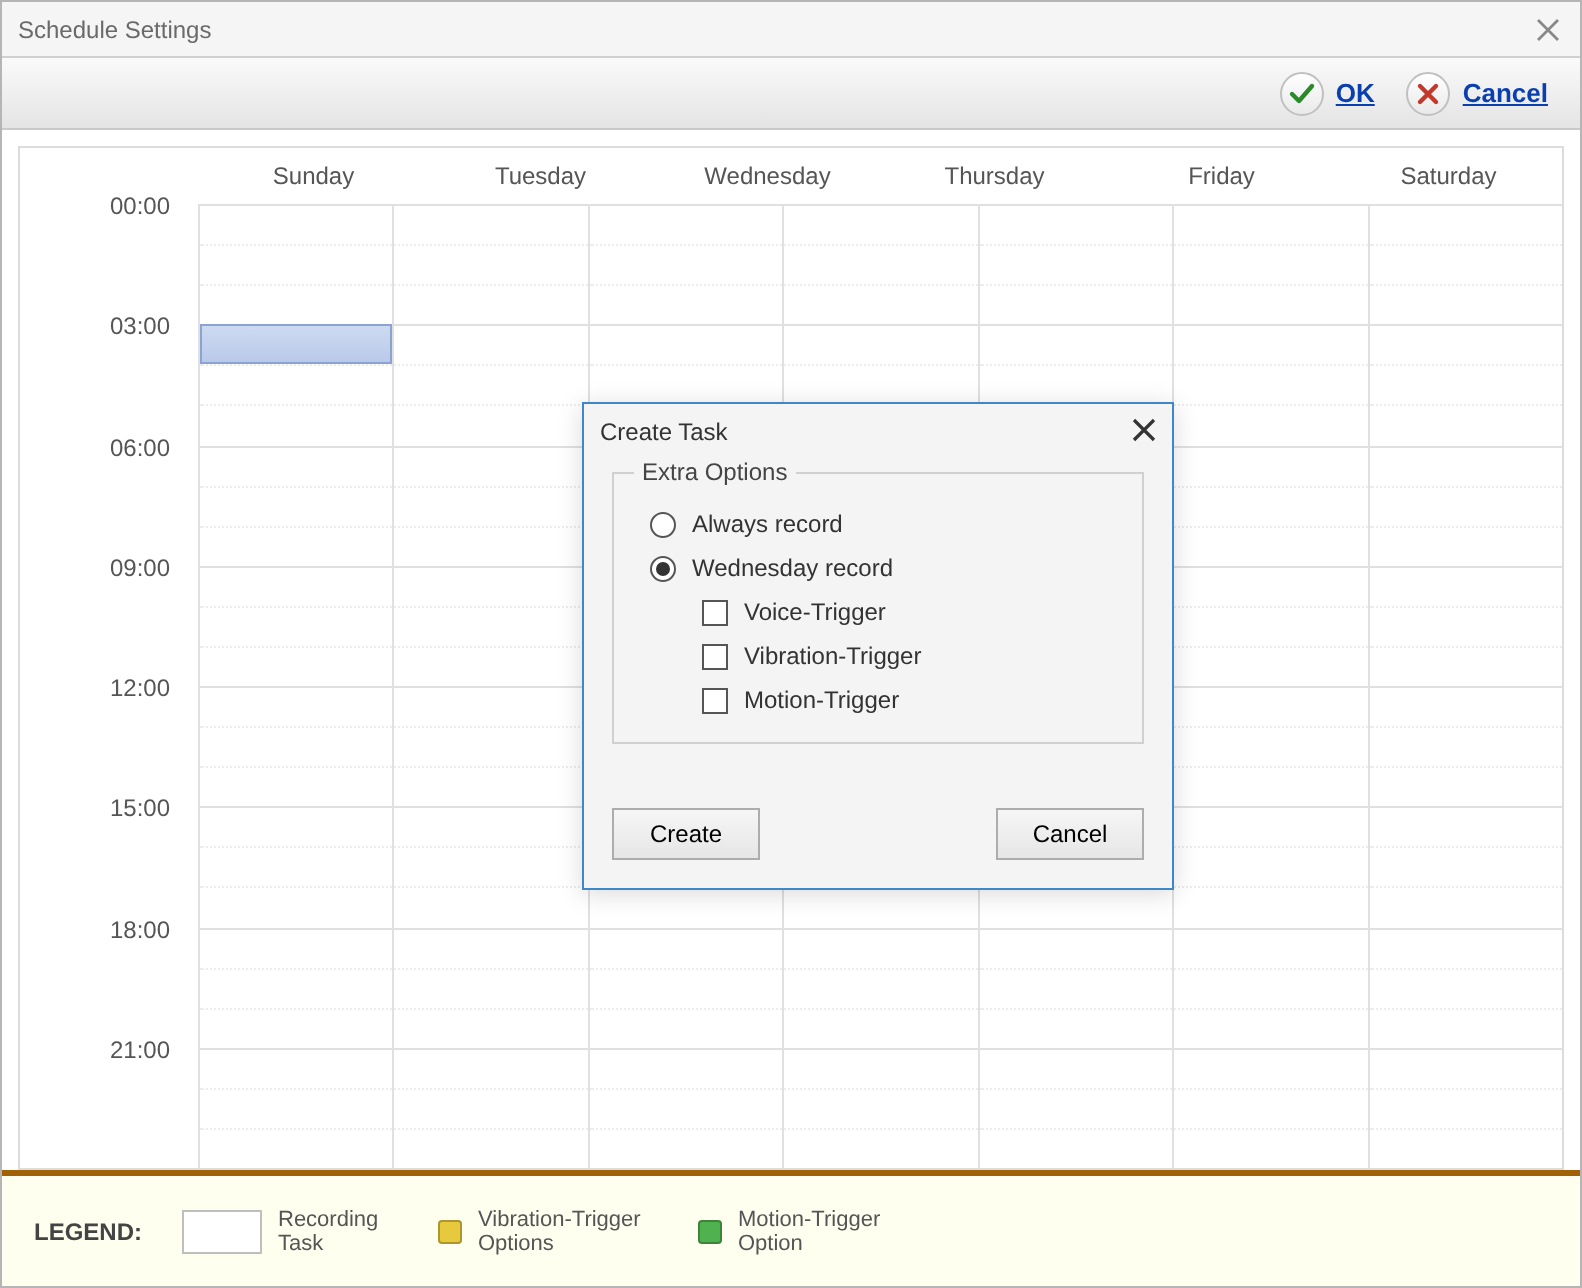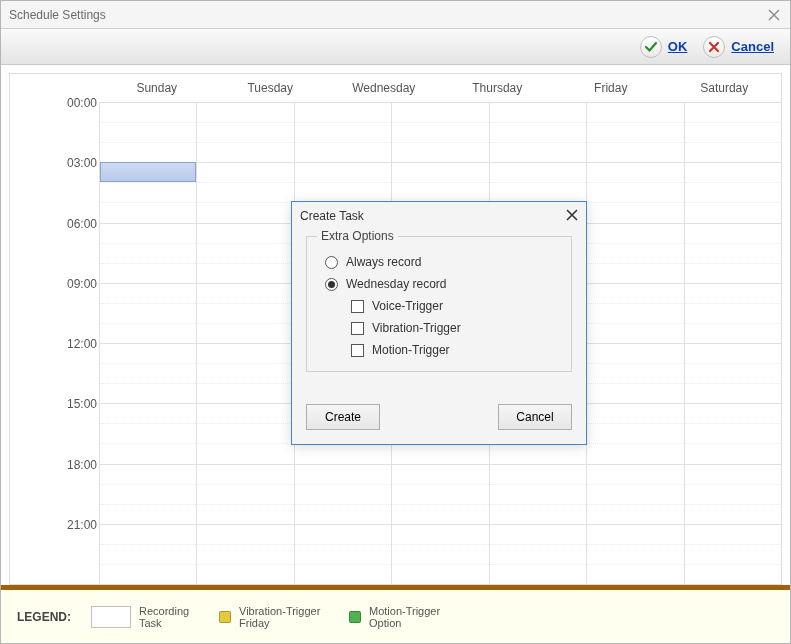--- a/index.html
+++ b/index.html
@@ -17,31 +17,31 @@
 
   .schedule-wrap { position:absolute; top:64px; left:0; right:0; bottom:58px; padding:8px 8px 0 8px; }
   .schedule { width:100%; height:100%; border:1px solid #dcdcdc; position:relative; background:#fff; }
 
   .header-row { position:absolute; top:0; left:0; right:0; height:28px; display:flex; }
   .time-col { width:90px; flex:0 0 90px; }
   .day-col { flex:1; text-align:center; line-height:28px; color:#555; }
 
   .grid { position:absolute; top:28px; left:0; right:0; bottom:0; display:flex; }
   .time-gutter { width:90px; flex:0 0 90px; position:relative; border-right:1px solid #e0e0e0; }
-  .time-gutter .tlabel { position:absolute; right:2px; transform:translateY(-6px); color:#555; }
+  .time-gutter .tlabel { position:absolute; right:14px; transform:translateY(-6px); color:#555; }
 
   .day-grid-col { flex:1; position:relative; border-right:1px solid #e0e0e0; }
   .day-grid-col:last-child { border-right:none; }
 
   .hr-major { position:absolute; left:0; right:0; border-top:1px solid #e0e0e0; }
   .hr-minor { position:absolute; left:0; right:0; border-top:1px dotted #ececec; }
 
   .sel-block { position:absolute; background:linear-gradient(#cddaf1,#b9c9e9); border:1px solid #8aa3d3; }
 
-  .legend { position:absolute; left:0; right:0; bottom:0; height:58px; padding:10px 16px; background:#fffff0; border-top:5px solid #a16207; display:flex; align-items:center; gap:20px; }
+  .legend { position:absolute; left:0; right:0; bottom:0; height:58px; padding:10px 16px; background:#fffff0; border-top:3px solid #a16207; display:flex; align-items:center; gap:20px; }
   .legend-title { font-weight:bold; color:#444; }
   .legend-item { display:flex; align-items:center; gap:8px; font-size:11px; color:#555; }
   .legend-swatch { width:40px; height:22px; border:1px solid #bfbfbf; background:#fff; }
   .legend-chip { width:12px; height:12px; border-radius:2px; border:1px solid rgba(0,0,0,.25); }
 
   
   .modal { position:absolute; width:296px; border:1px solid #3f87c9; background:#f4f4f4; box-shadow:0 2px 12px rgba(0,0,0,.15); }
   .modal-title { height:28px; display:flex; align-items:center; justify-content:space-between; padding:0 8px; background:#f4f4f4; }
   .modal-title span { color:#333; font-size:12px; }
   .modal-title .mclose { cursor:pointer; }
@@ -302,21 +302,21 @@
   </div>
 
   <div class="legend">
     <span class="legend-title">LEGEND:</span>
     <div class="legend-item">
       <div class="legend-swatch"></div>
       <span style="width:60px;">Recording Task</span>
     </div>
     <div class="legend-item">
       <div class="legend-chip" style="background:#e7c93e"></div>
-      <span style="width:90px;">Vibration-Trigger Friday</span>
+      <span style="width:90px;">Vibration-Trigger Options</span>
     </div>
     <div class="legend-item">
       <div class="legend-chip" style="background:#4fb24f"></div>
       <span style="width:80px;">Motion-Trigger Option</span>
     </div>
   </div>
 
   <div class="modal" style="left:290px; top:200px;">
     <div class="modal-title">
       <span>Create Task</span>

